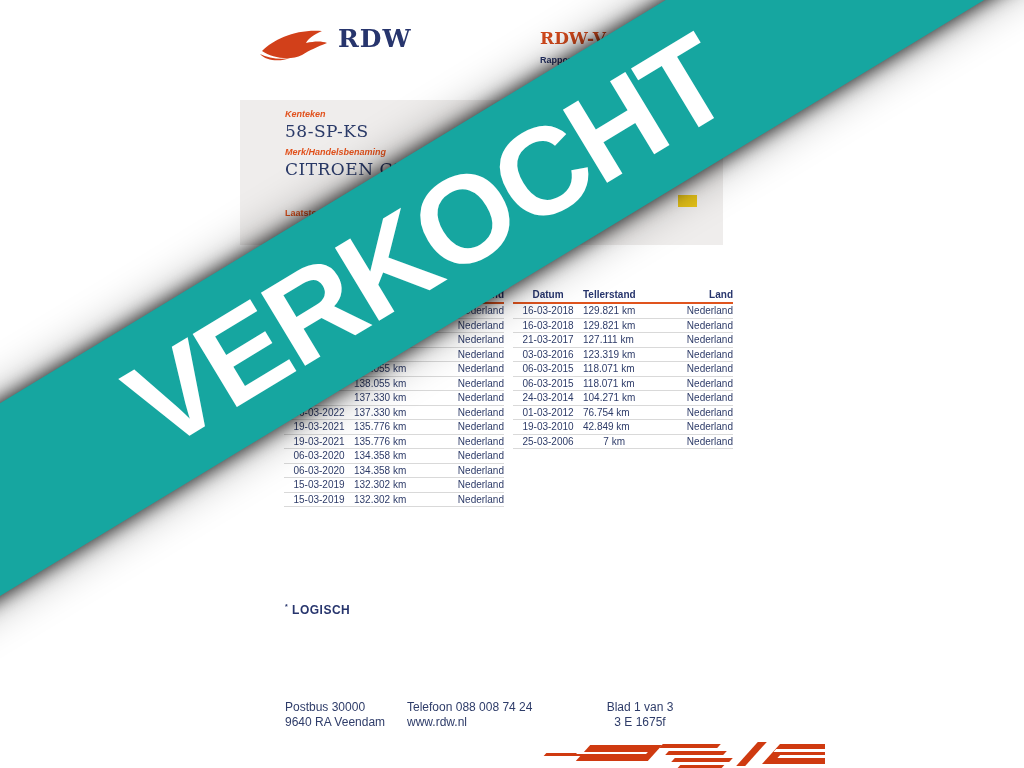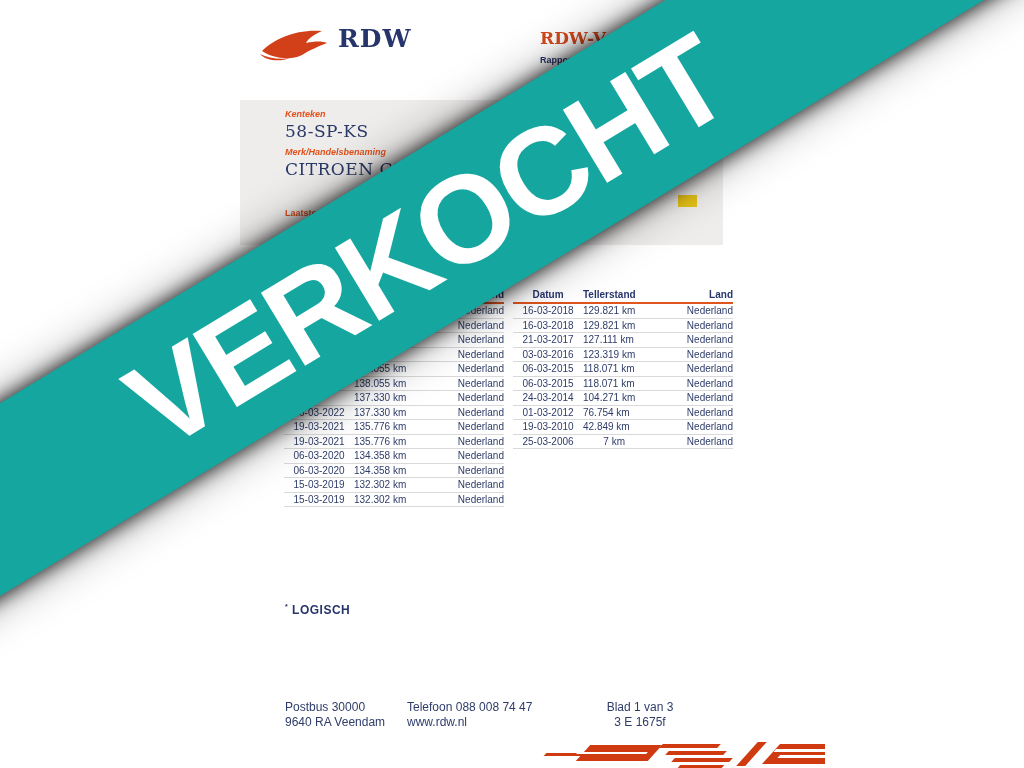--- a/index.html
+++ b/index.html
@@ -219,21 +219,21 @@
 
   <div class="oordeel">
     <div class="oordeel-title"><sup>*</sup> <span>LOGISCH</span></div>
   </div>
 
   <div class="footer-col fc-left">
     <div>Postbus 30000</div>
     <div>9640 RA Veendam</div>
   </div>
   <div class="footer-col fc-mid">
-    <div>Telefoon 088 008 74 47</div>
+    <div>Telefoon 088 008 74 24</div>
     <div>www.rdw.nl</div>
   </div>
   <div class="footer-col fc-right">
     <div>Blad 1 van 3</div>
     <div>3 E 1675f</div>
   </div>
 
   <div class="rdw-graphic">
     <div class="gp" style="left:2px;top:13px;width:52px;height:3px;"></div>
     <div class="gp" style="left:40px;top:5px;width:72px;height:16px;"></div>

